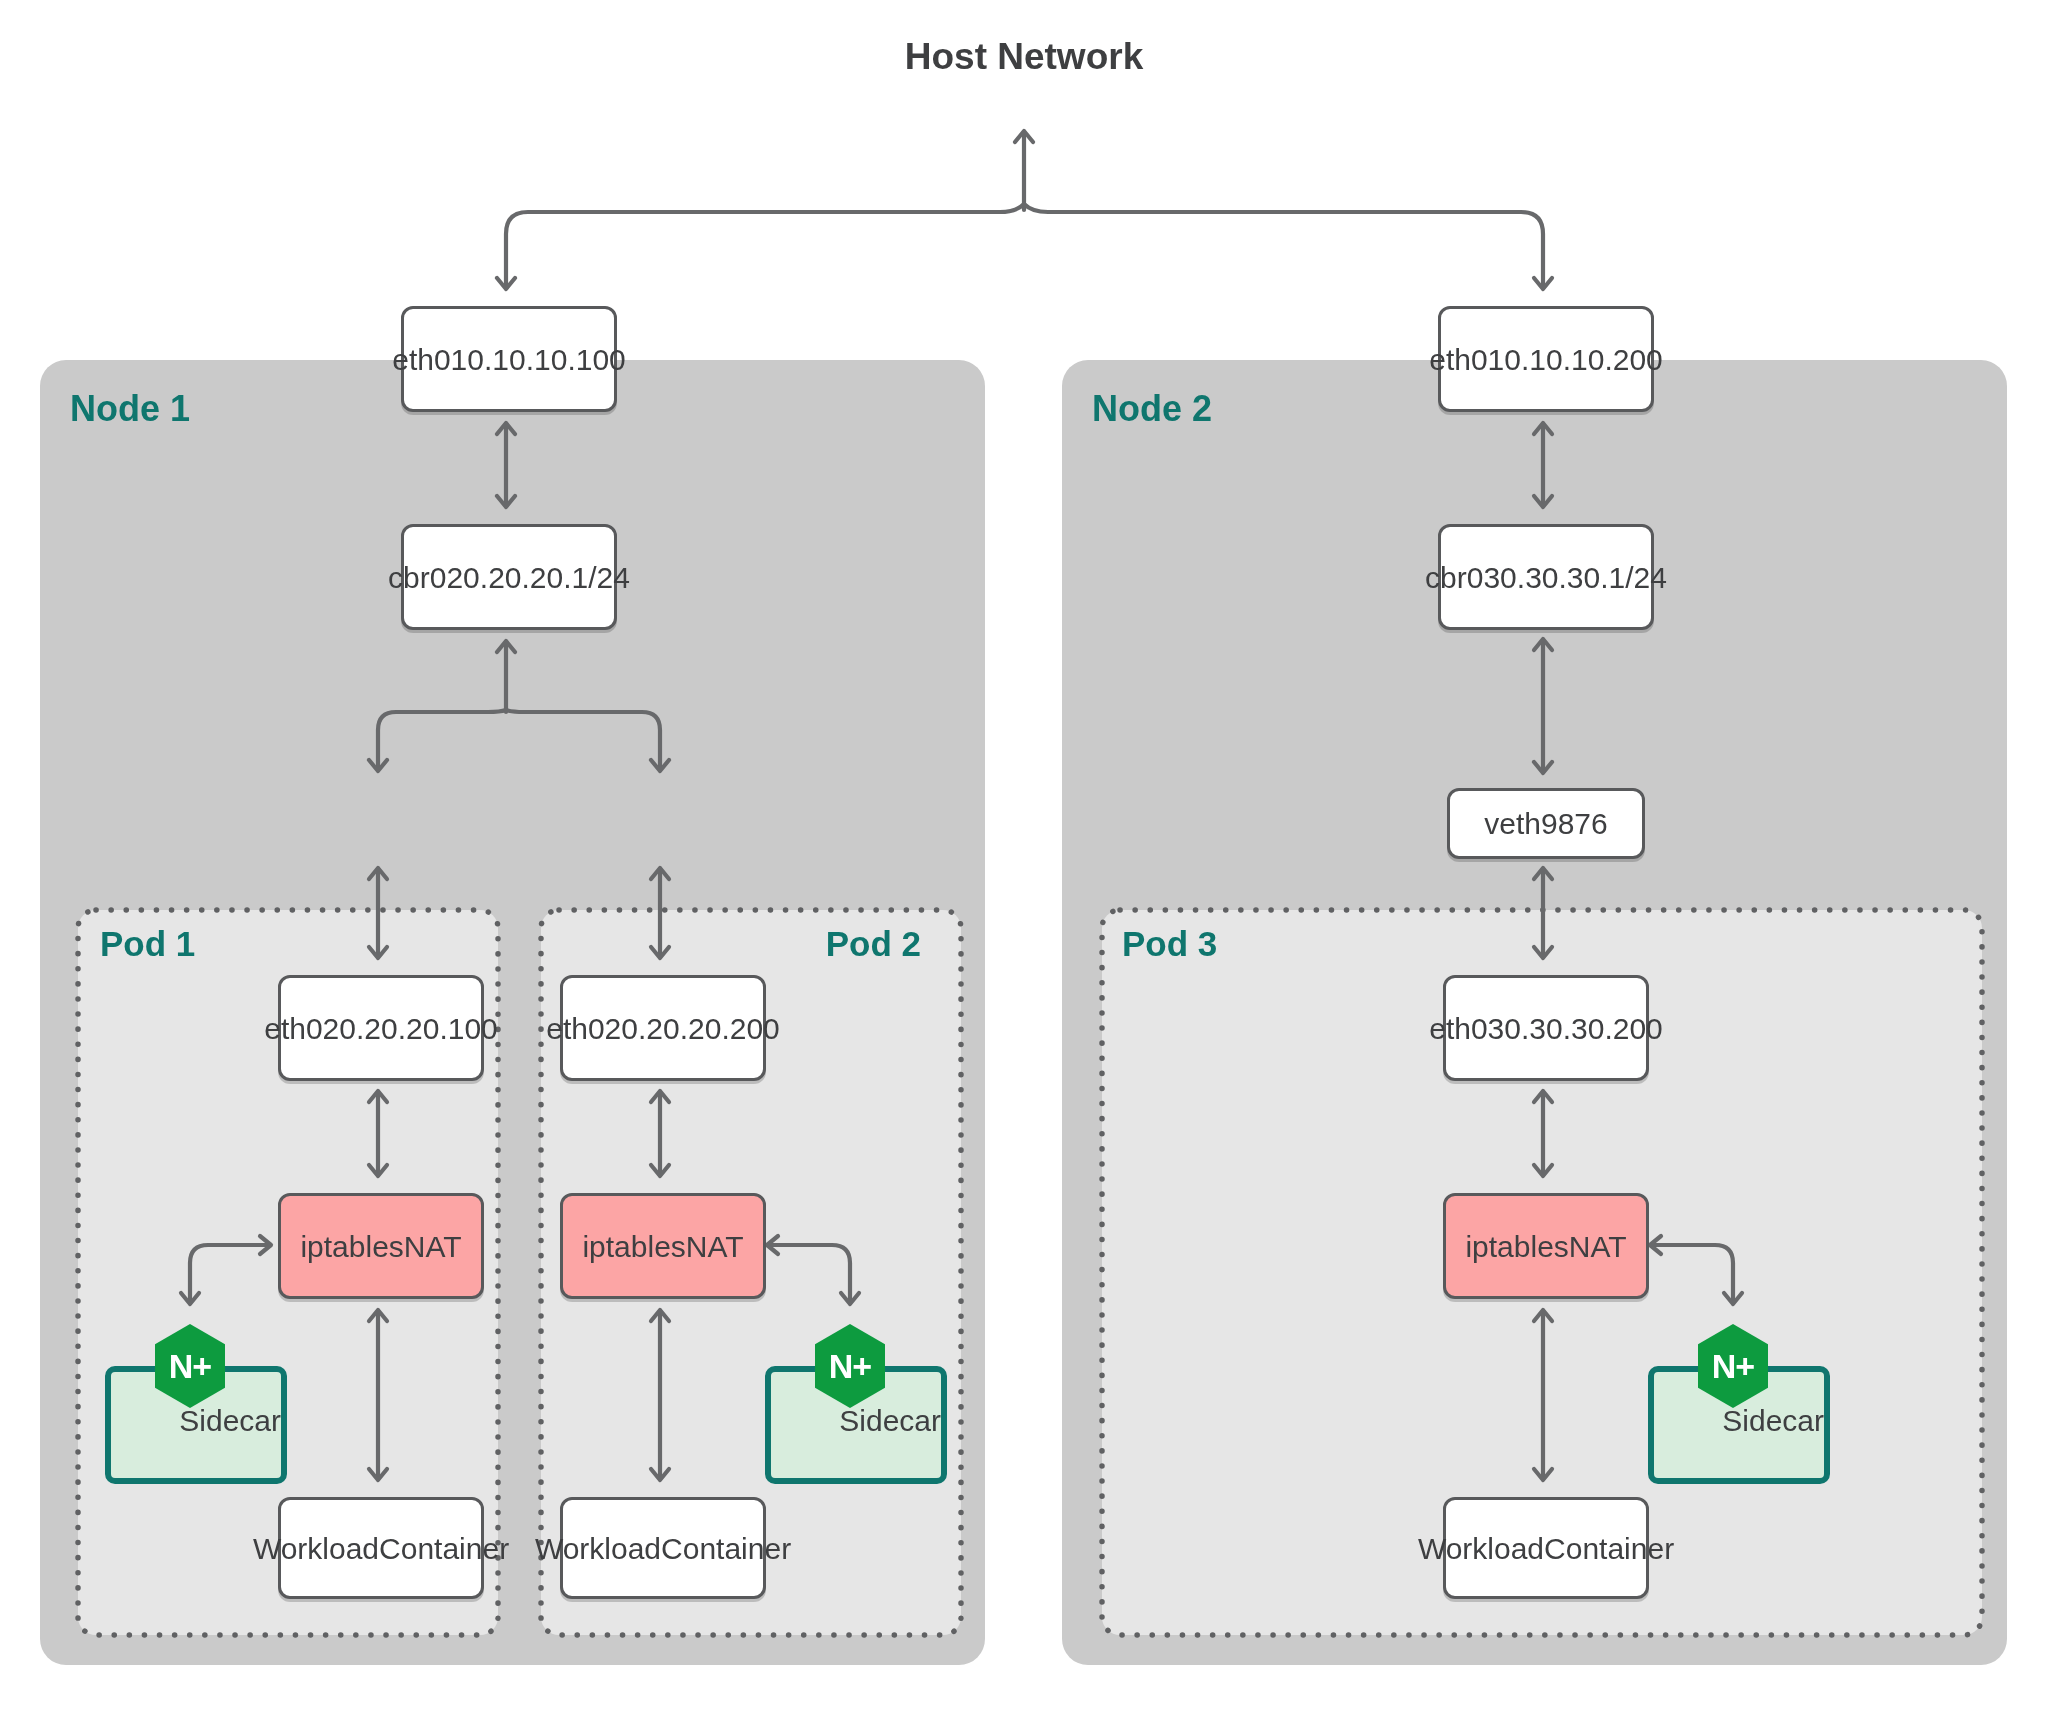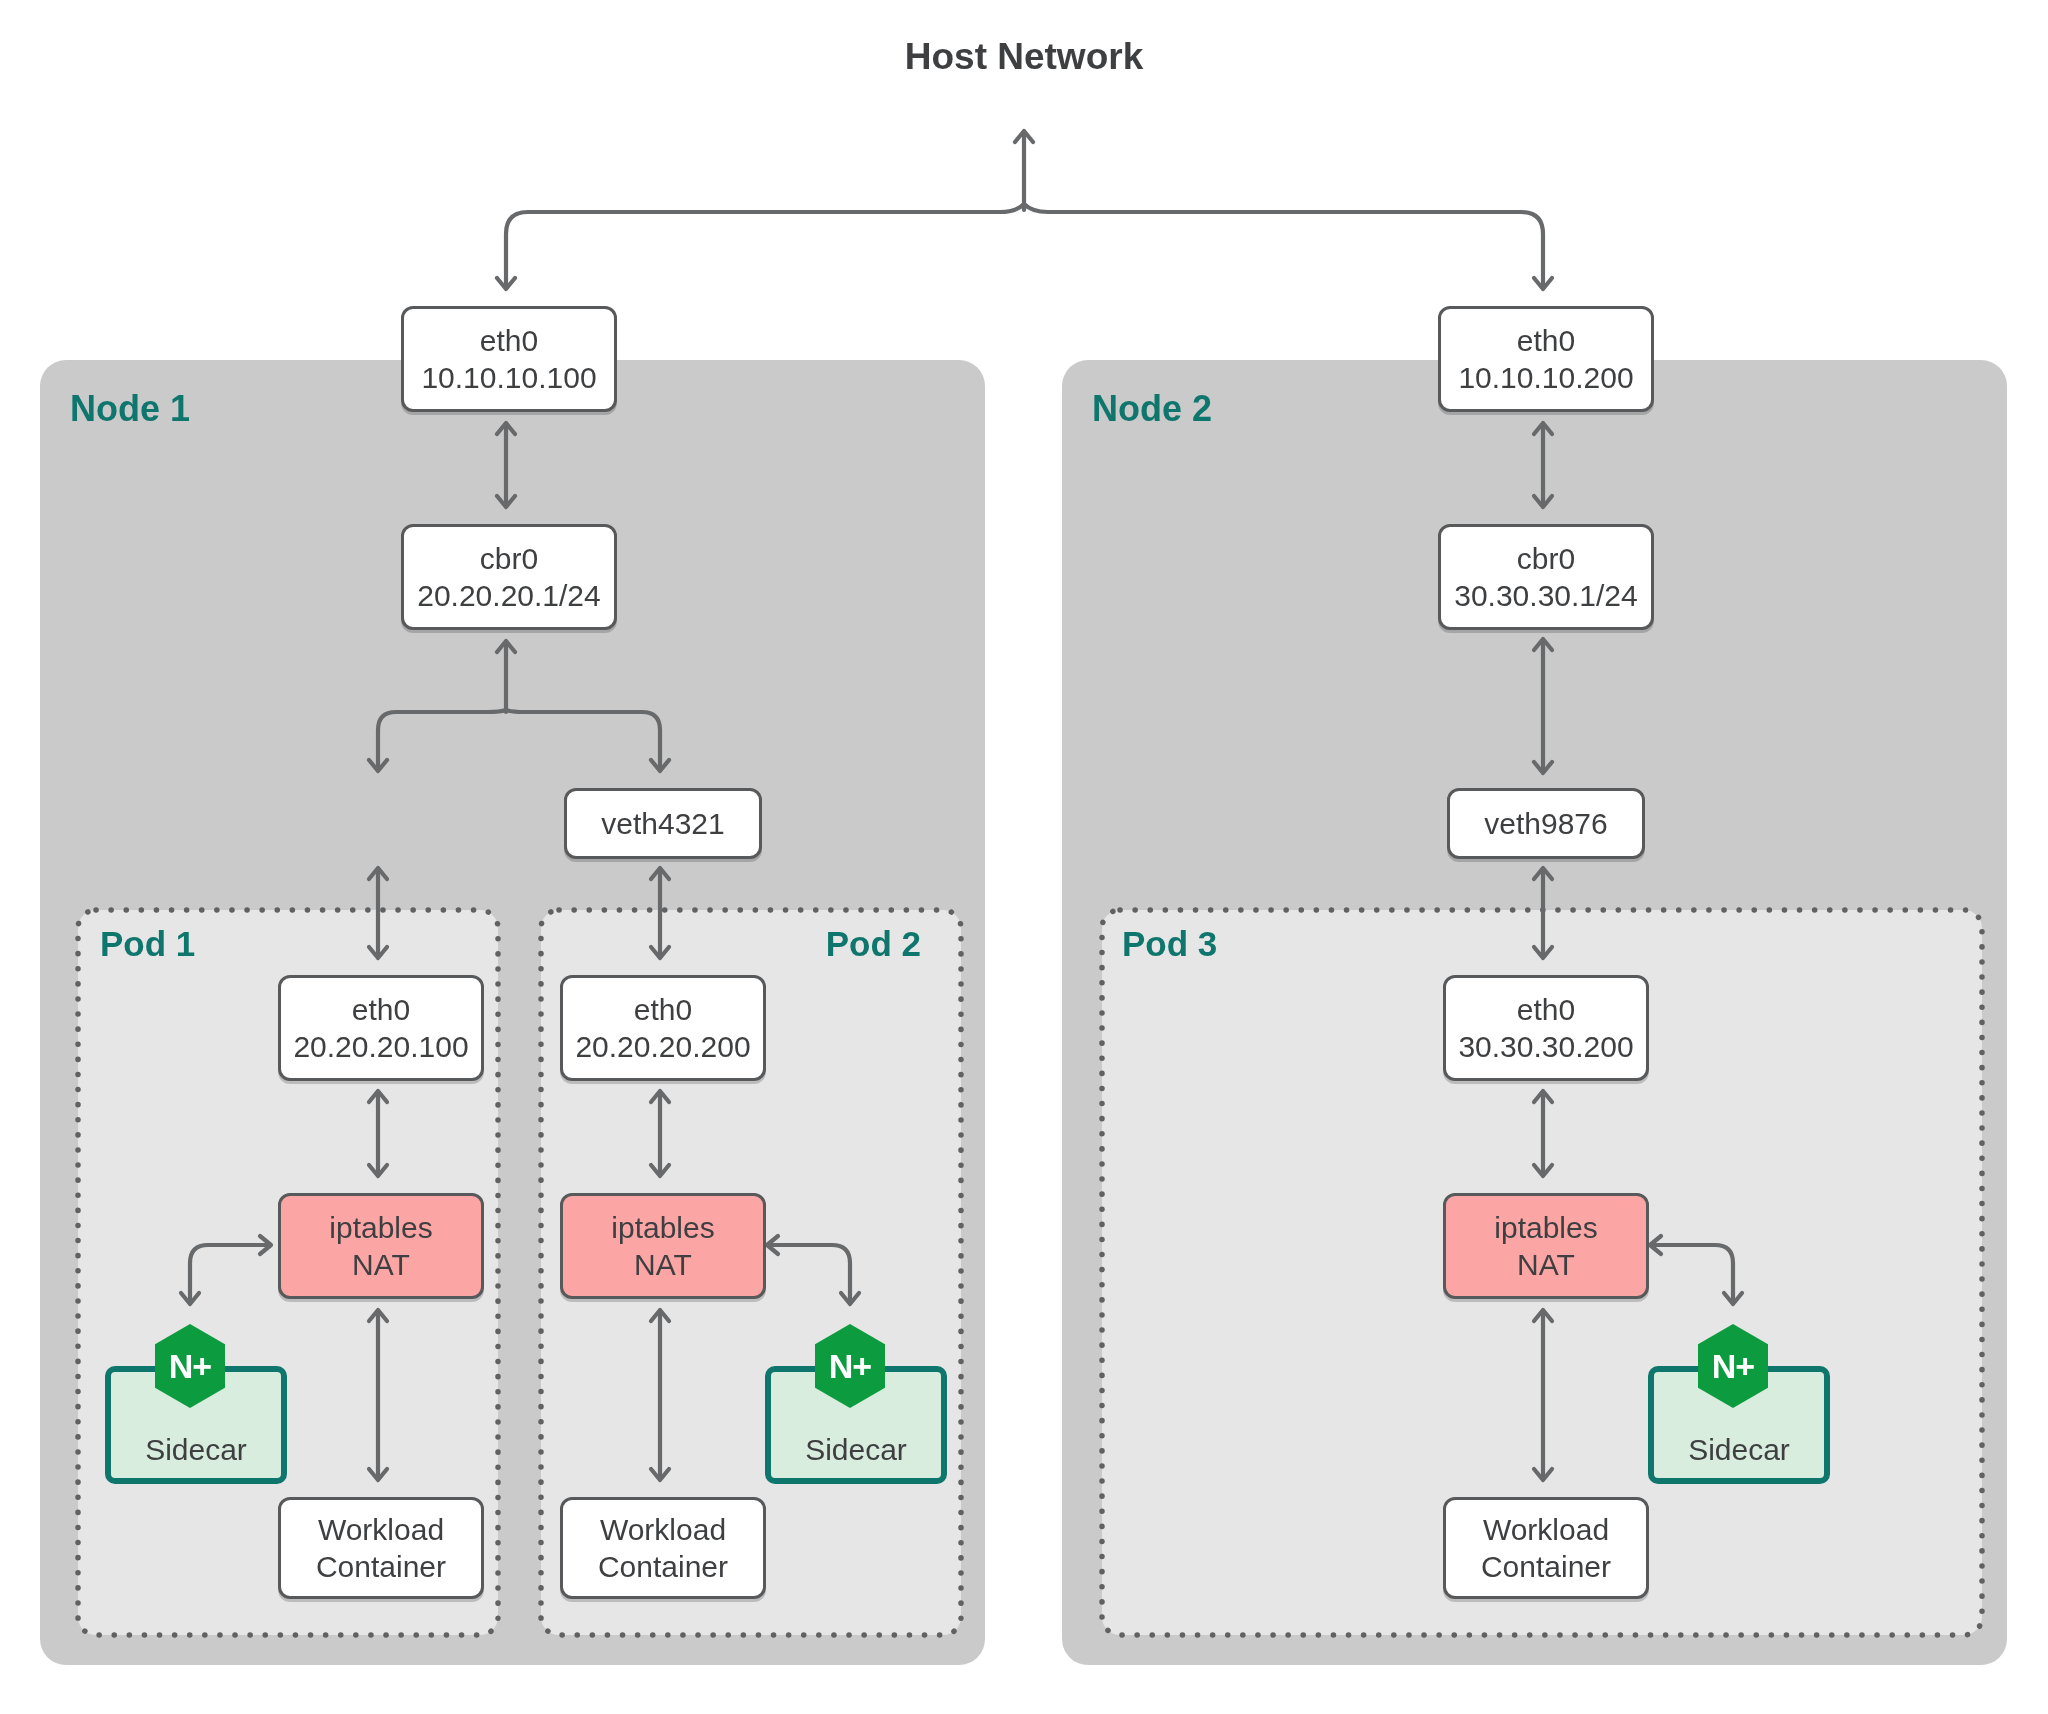--- a/index.html
+++ b/index.html
@@ -13,21 +13,21 @@
   }
   #bg-layer{position:absolute;left:0;top:0;z-index:0;}
   .box{
     position:absolute;
     z-index:2;
     background:#ffffff;
     border:3px solid #58595b;
     border-radius:12px;
     box-shadow:0 3px 0 rgba(0,0,0,0.18);
     display:flex;
-    flex-direction:column;
+    flex-direction:row;
     align-items:center;
     justify-content:center;
     text-align:center;
     font-size:30px;
     line-height:37px;
     color:#3e3f41;
   }
   .box.nat{background:#fca5a5;}
   .box.sidecar{
     background:#d8eddd;
@@ -129,23 +129,20 @@
   <div class="panel-label" style="left:1122px;top:924px;font-size:35px">Pod 3</div>
 
   <div class="box" style="left:401px;top:306px;width:210px;height:100px">
     <div>eth0</div>
     <div>10.10.10.100</div>
   </div>
   <div class="box" style="left:401px;top:524px;width:210px;height:100px">
     <div>cbr0</div>
     <div>20.20.20.1/24</div>
   </div>
-  <div class="box" style="left:564px;top:788px;width:192px;height:65px">
-    <div>veth4321</div>
-  </div>
 
   <div class="box" style="left:1438px;top:306px;width:210px;height:100px">
     <div>eth0</div>
     <div>10.10.10.200</div>
   </div>
   <div class="box" style="left:1438px;top:524px;width:210px;height:100px">
     <div>cbr0</div>
     <div>30.30.30.1/24</div>
   </div>
   <div class="box" style="left:1447px;top:788px;width:192px;height:65px">

